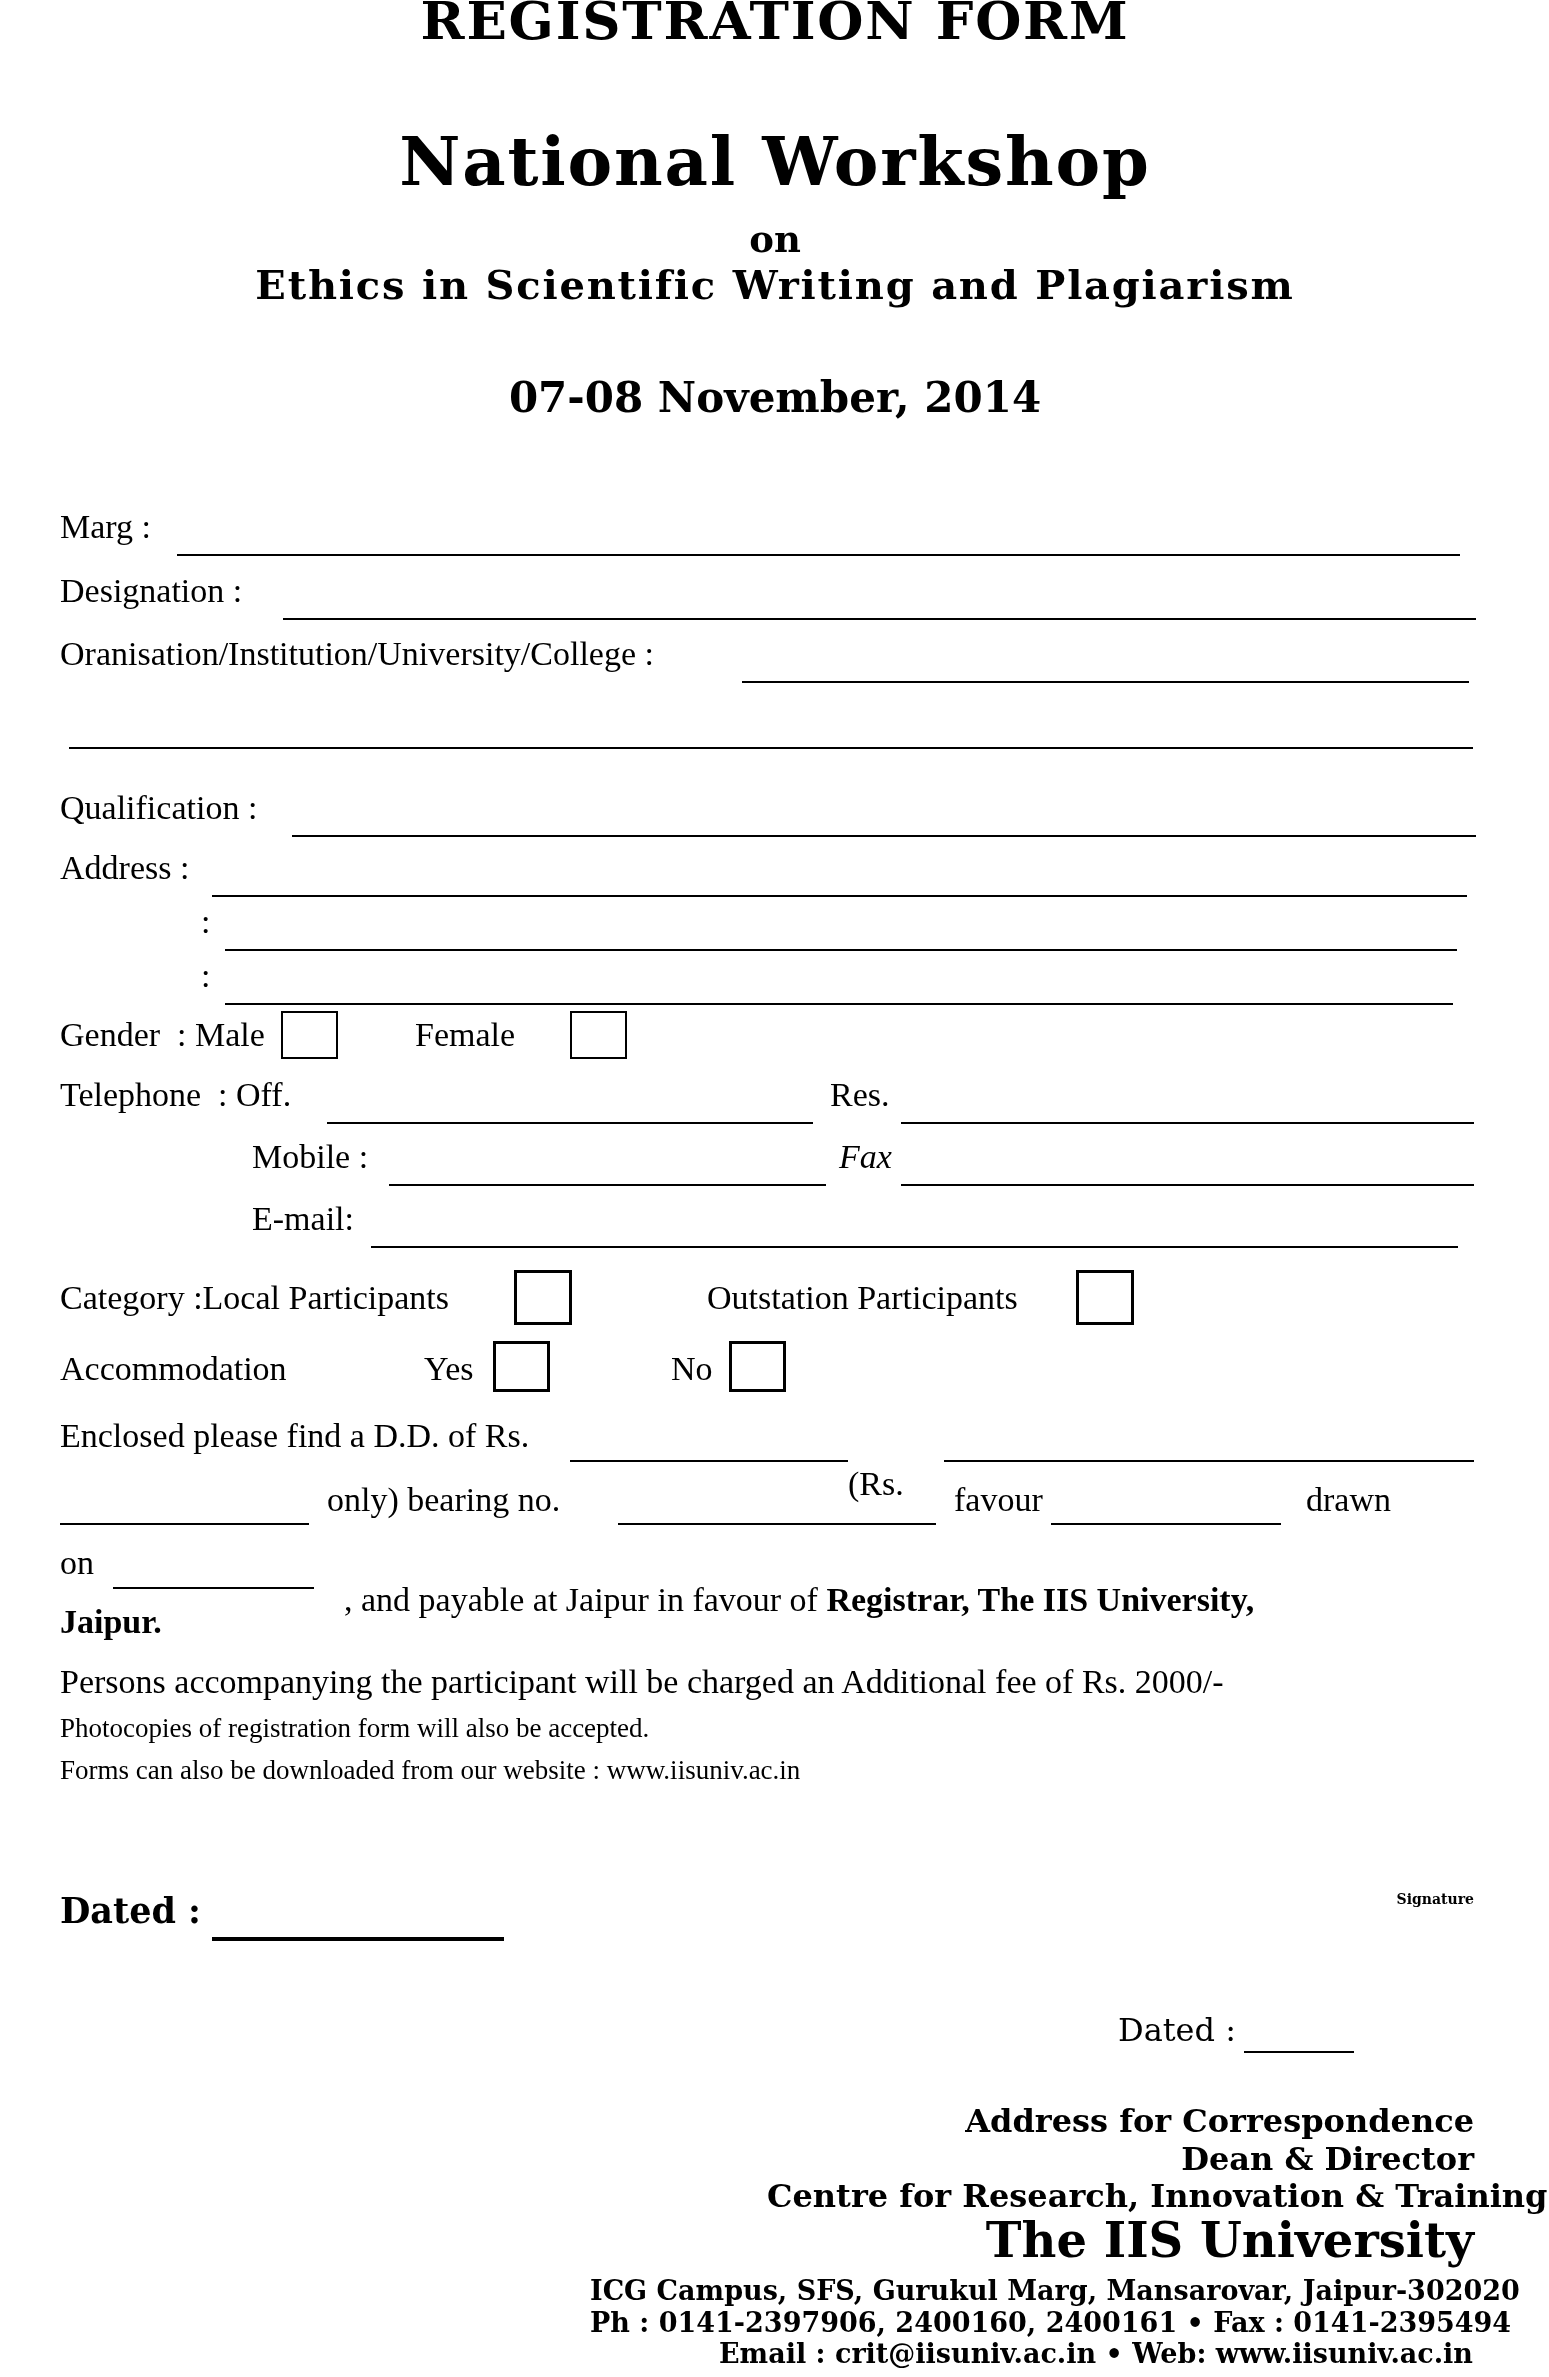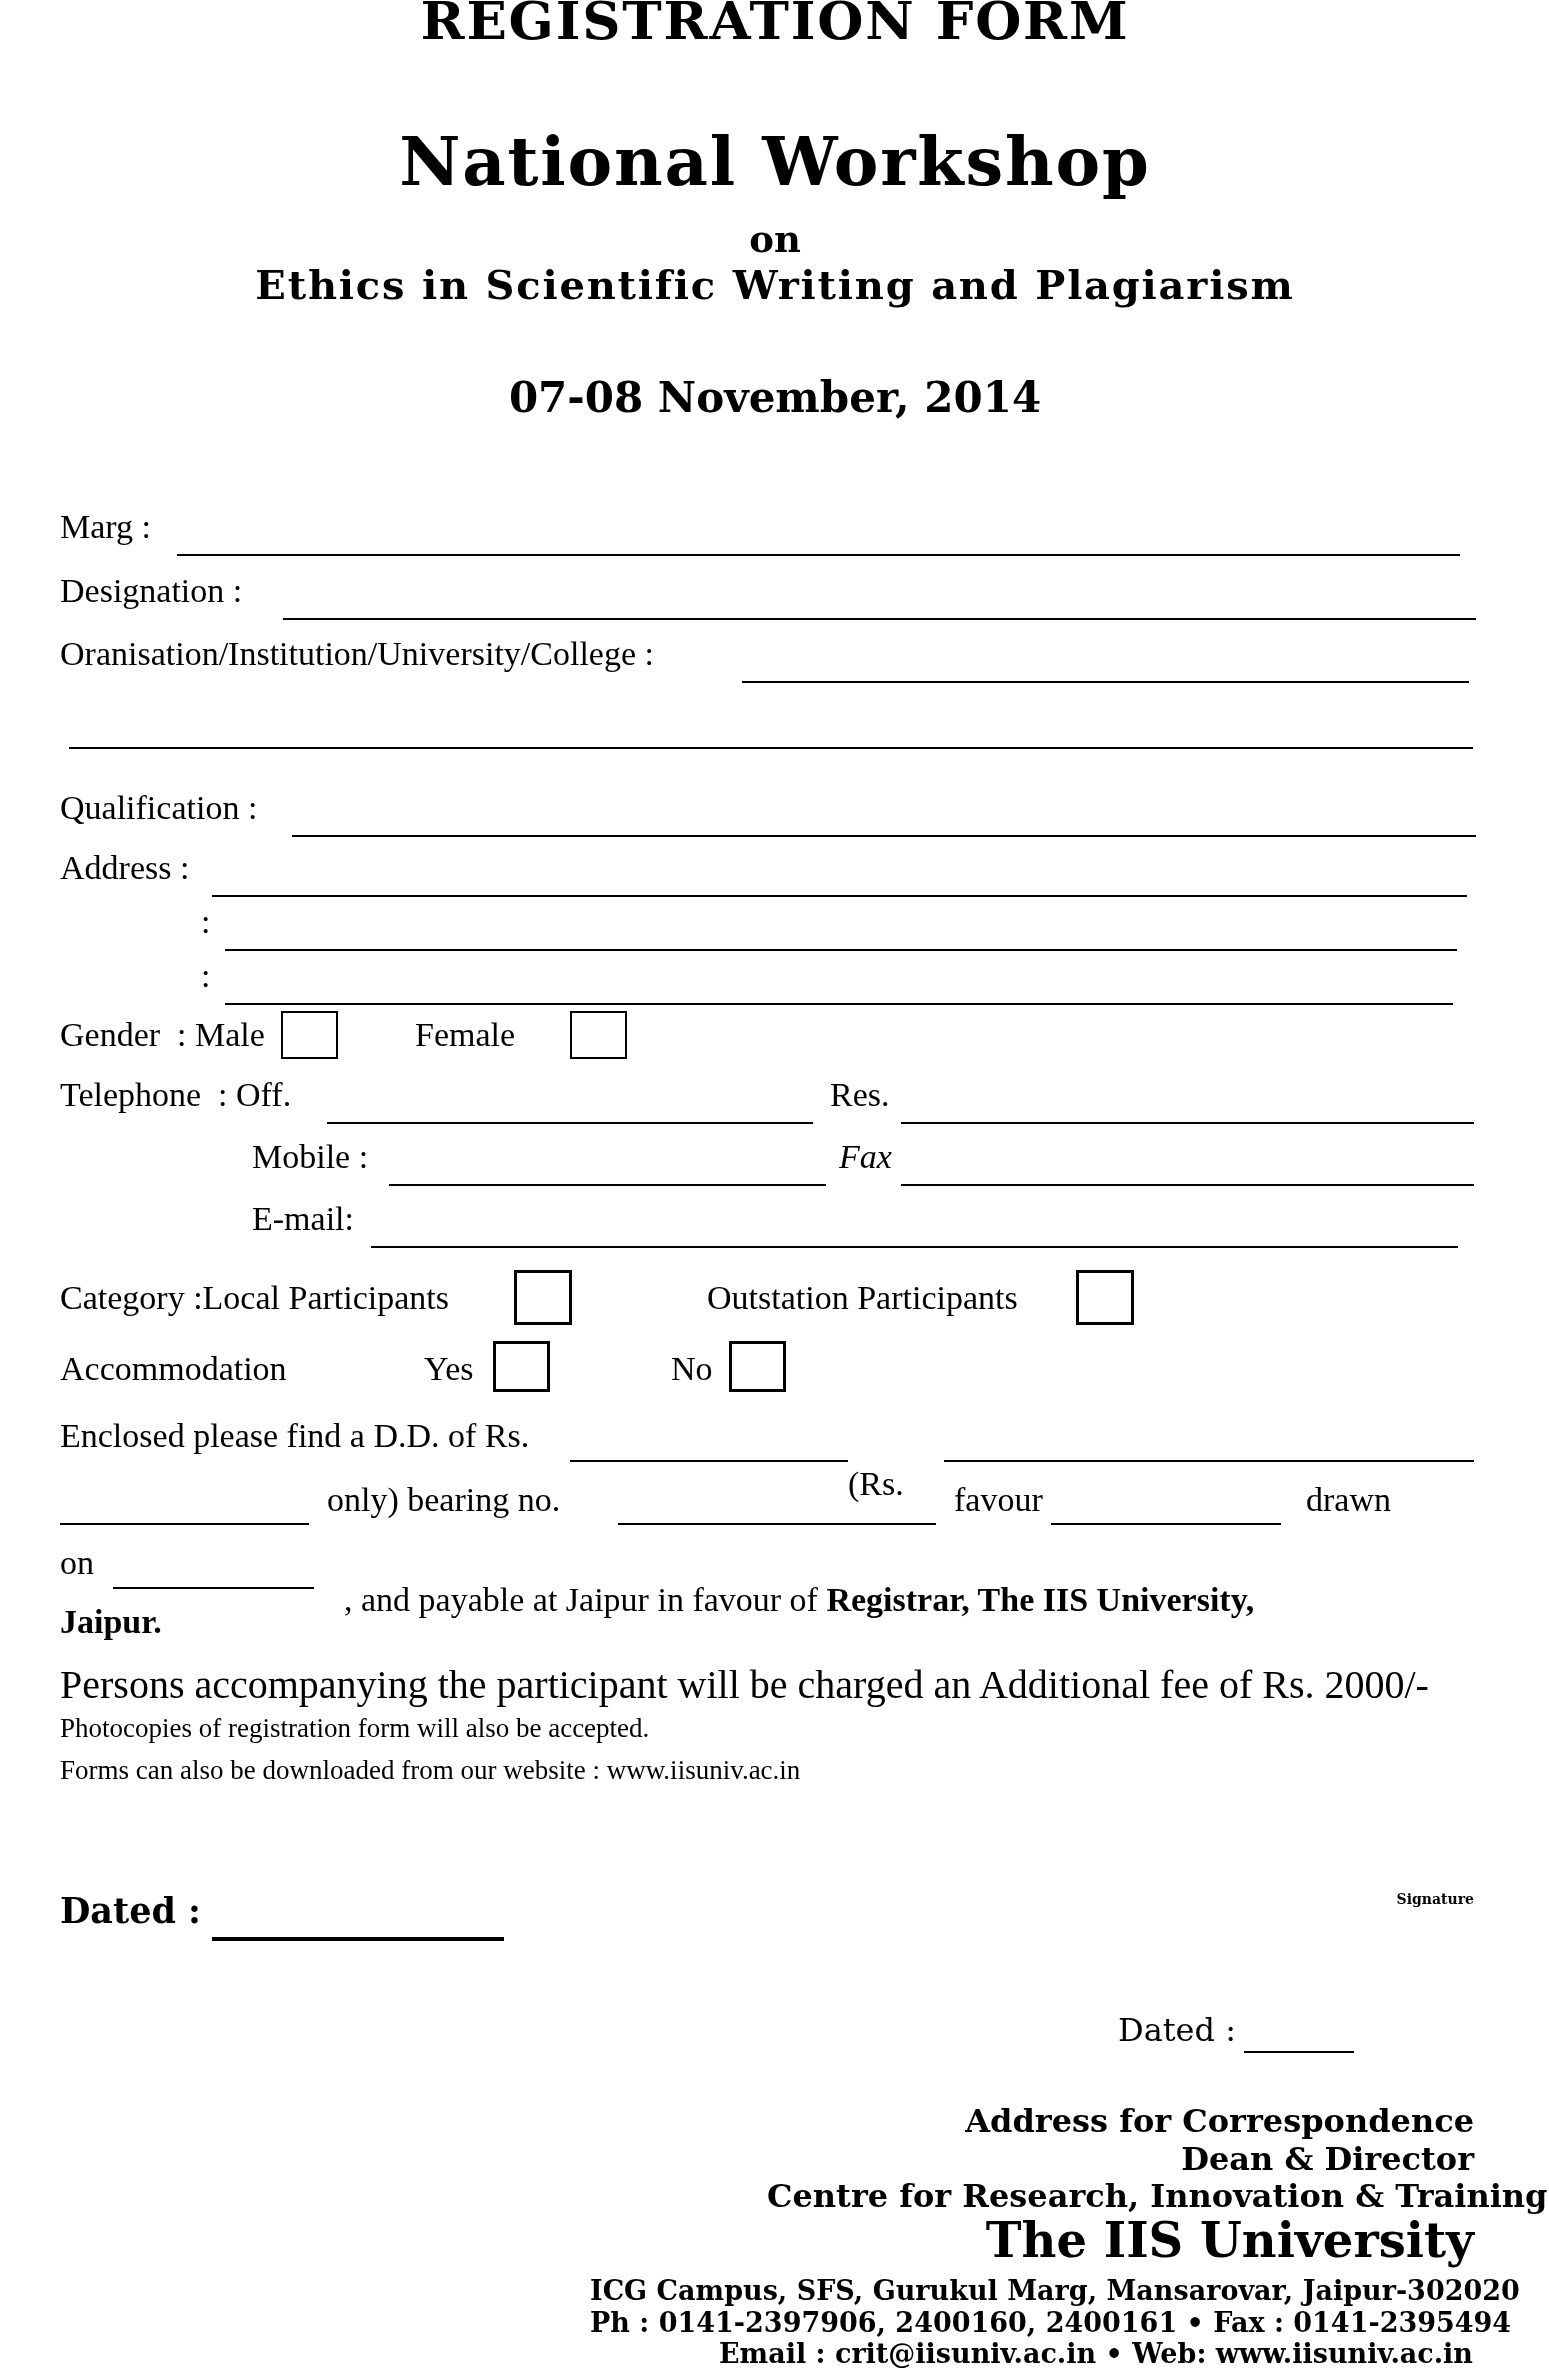--- a/index.html
+++ b/index.html
@@ -85,21 +85,21 @@
 <div class="line" style="left:1051px;top:1523px;width:230px;"></div>
 <div class="t lib" style="left:1306px;top:1481px;font-size:34px;">drawn</div>
 
 <div class="t lib" style="left:60px;top:1544px;font-size:34px;">on</div>
 <div class="line" style="left:113px;top:1587px;width:201px;"></div>
 <div class="t lib" style="left:327px;top:1544px;font-size:34px;">
   <span>, and payable at Jaipur in favour of </span><span class="b">Registrar, The IIS University,</span>
 </div>
 <div class="t lib b" style="left:60px;top:1603px;font-size:34px;">Jaipur.</div>
 
-<div class="t lib" style="left:60px;top:1663px;font-size:40px;">Persons accompanying the participant will be charged an Additional fee of Rs. 2000/-</div>
+<div class="t lib" style="left:60px;top:1663px;font-size:34px;">Persons accompanying the participant will be charged an Additional fee of Rs. 2000/-</div>
 <div class="t lib" style="left:60px;top:1714px;font-size:27px;">Photocopies of registration form will also be accepted.</div>
 <div class="t lib" style="left:60px;top:1756px;font-size:27px;">Forms can also be downloaded from our website : www.iisuniv.ac.in</div>
 
 <div class="t dej b" style="left:60px;top:1892px;font-size:35px;">Dated :</div>
 <div class="line thick" style="left:212px;top:1937px;width:292px;"></div>
 <div class="t dej b ra" style="left:1032px;top:1892px;width:442px;text-align:right;">Signature</div>
 
 <div class="t dej" style="left:1118px;top:2013px;font-size:32px;">Dated :</div>
 <div class="line" style="left:1244px;top:2051px;width:110px;"></div>
 

